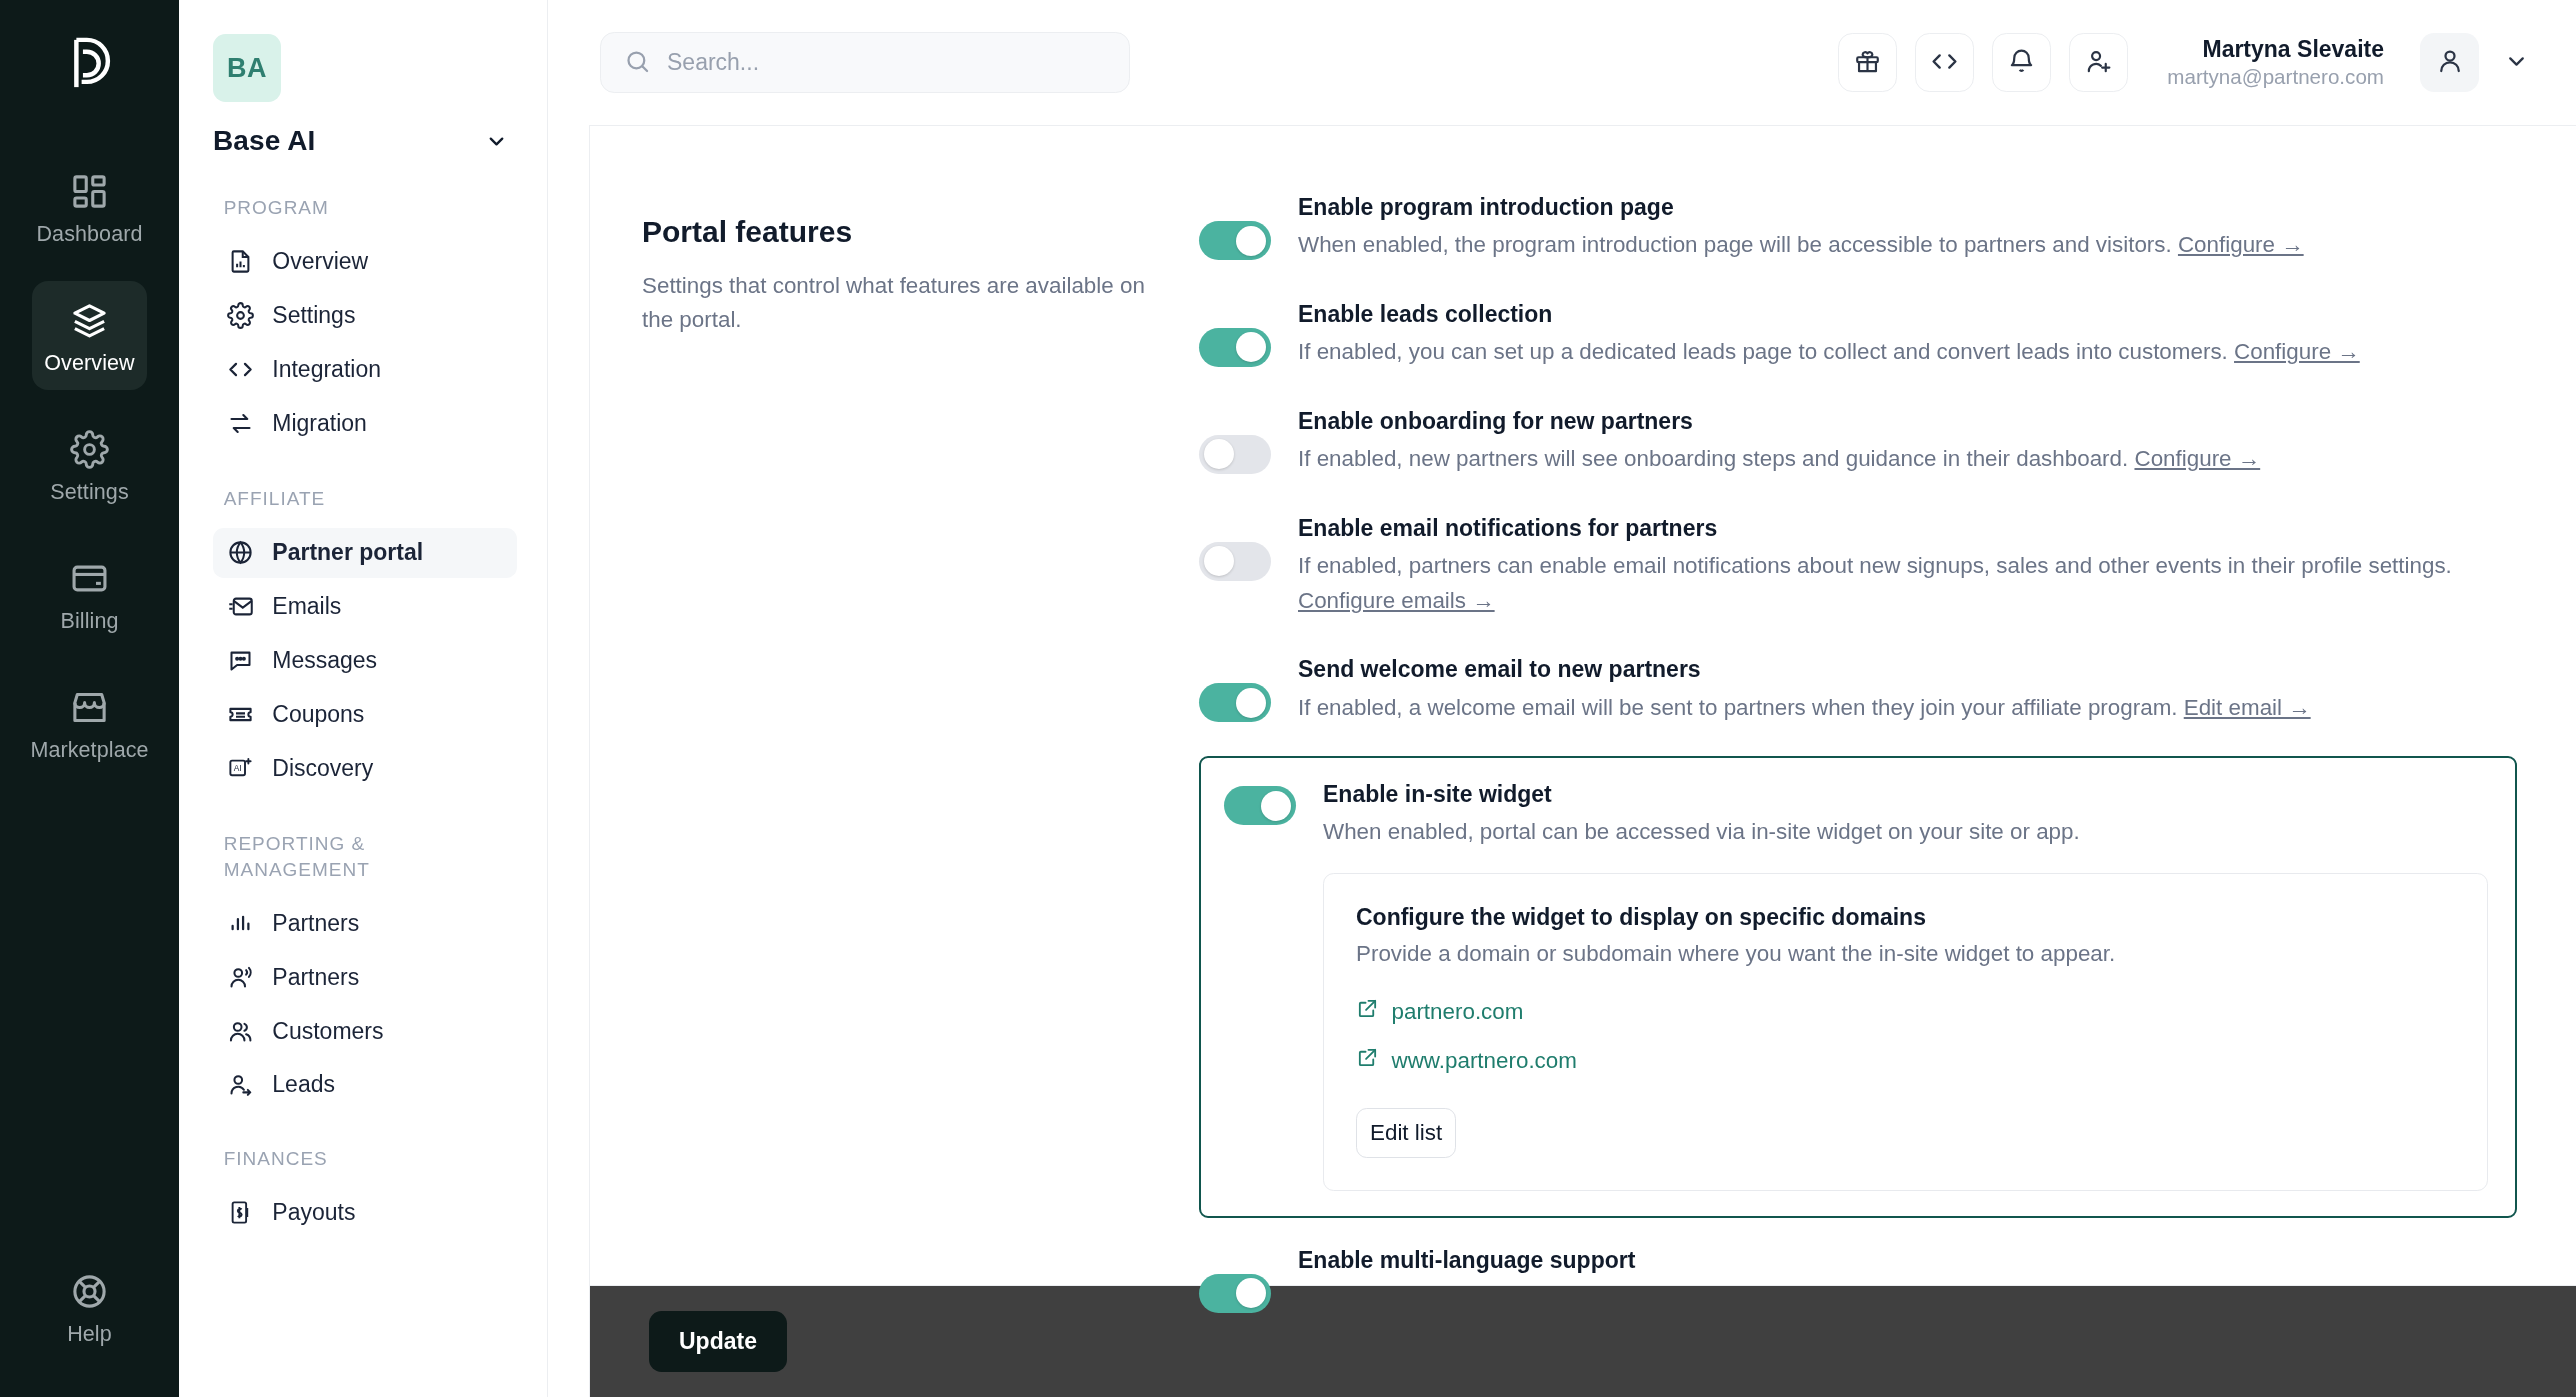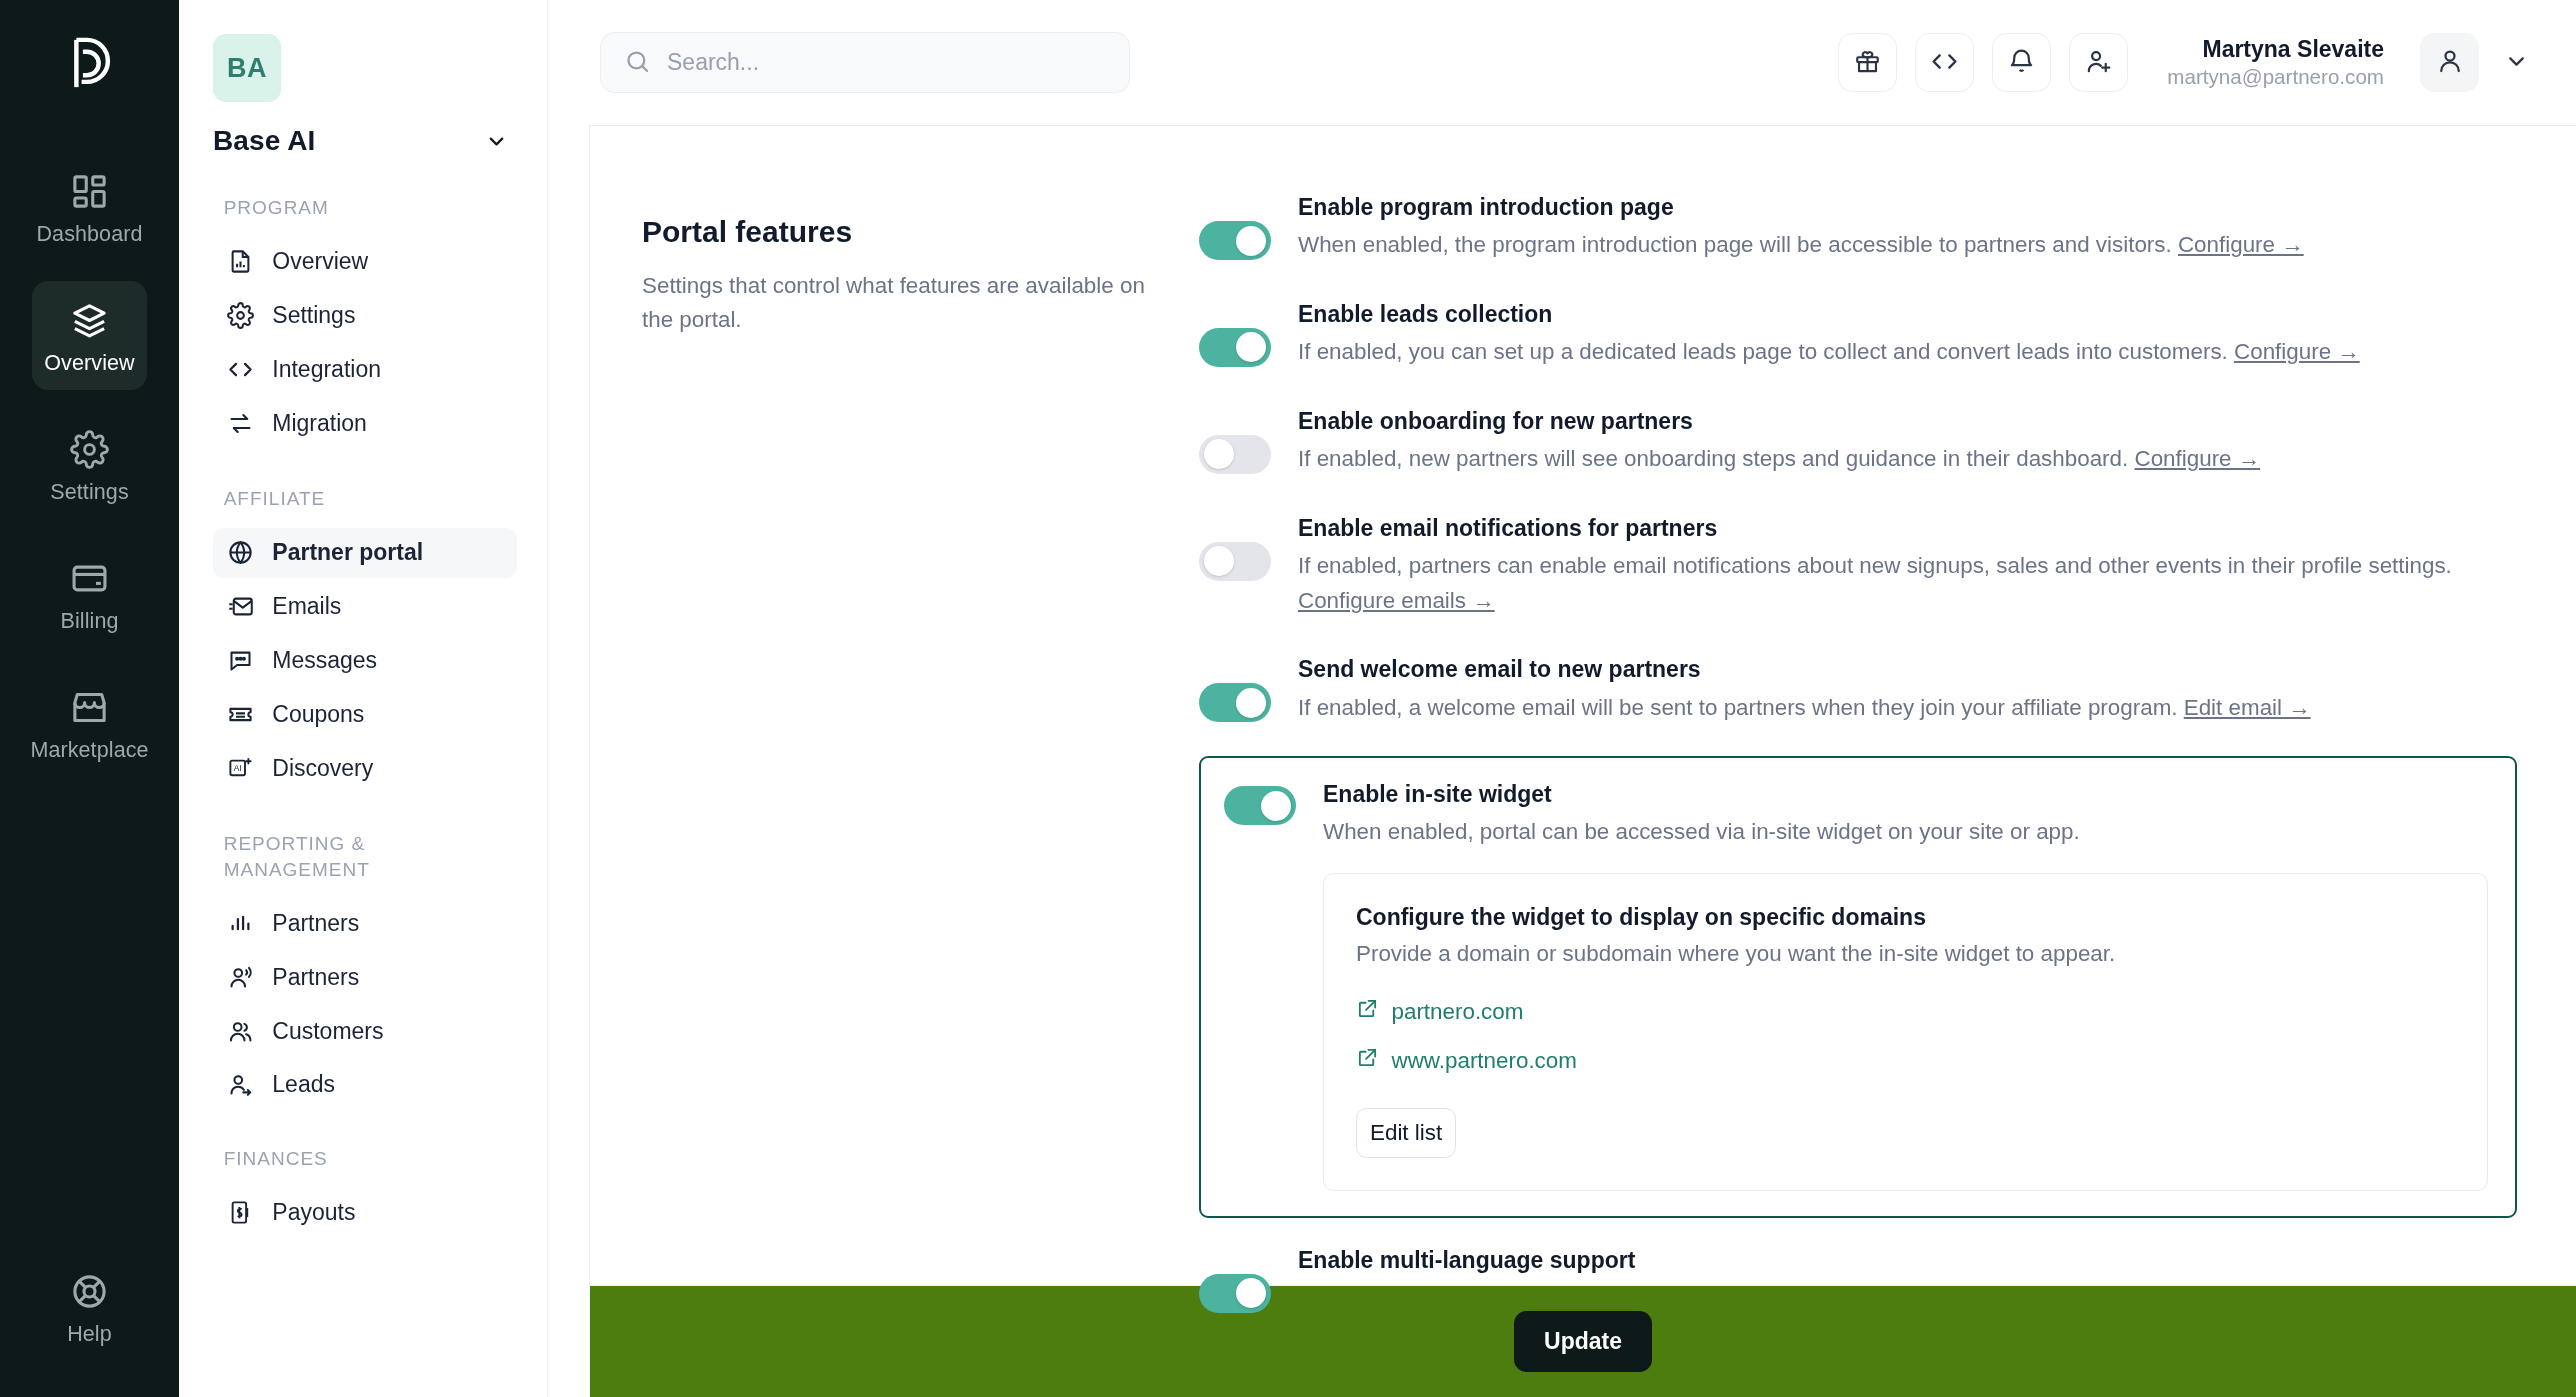--- a/index.html
+++ b/index.html
@@ -149,22 +149,22 @@
   }
   .dom-link svg { width: 23px; height: 23px; flex: 0 0 23px; }
   .edit-list-btn {
     margin-top: 12.5px; display: inline-flex; align-items: center; justify-content: center;
     height: 50px; padding: 0 13px; border: 0.9px solid #dfe2e7; border-radius: 10.7px;
     background: #ffffff; font-size: 22.4px; color: #111b2b; cursor: pointer;
     font-family: "Liberation Sans", sans-serif;
   }
 
   .footer-bar {
-    flex: 0 0 auto; background: #4d7c0f; border-top: 0.9px solid #eceef1;
-    padding: 25px 59px; display: flex; justify-content: center;
+    flex: 0 0 auto; background: #404040; border-top: 0.9px solid #eceef1;
+    padding: 25px 59px; display: flex; justify-content: flex-start;
   }
   .update-btn {
     height: 61px; padding: 0 30px; border-radius: 12.5px; border: 0;
     background: #0d1a19; color: #ffffff; font-size: 23px; font-weight: 700;
     cursor: pointer; font-family: "Liberation Sans", sans-serif;
   }
 </style>
 </head>
 <body>
 

